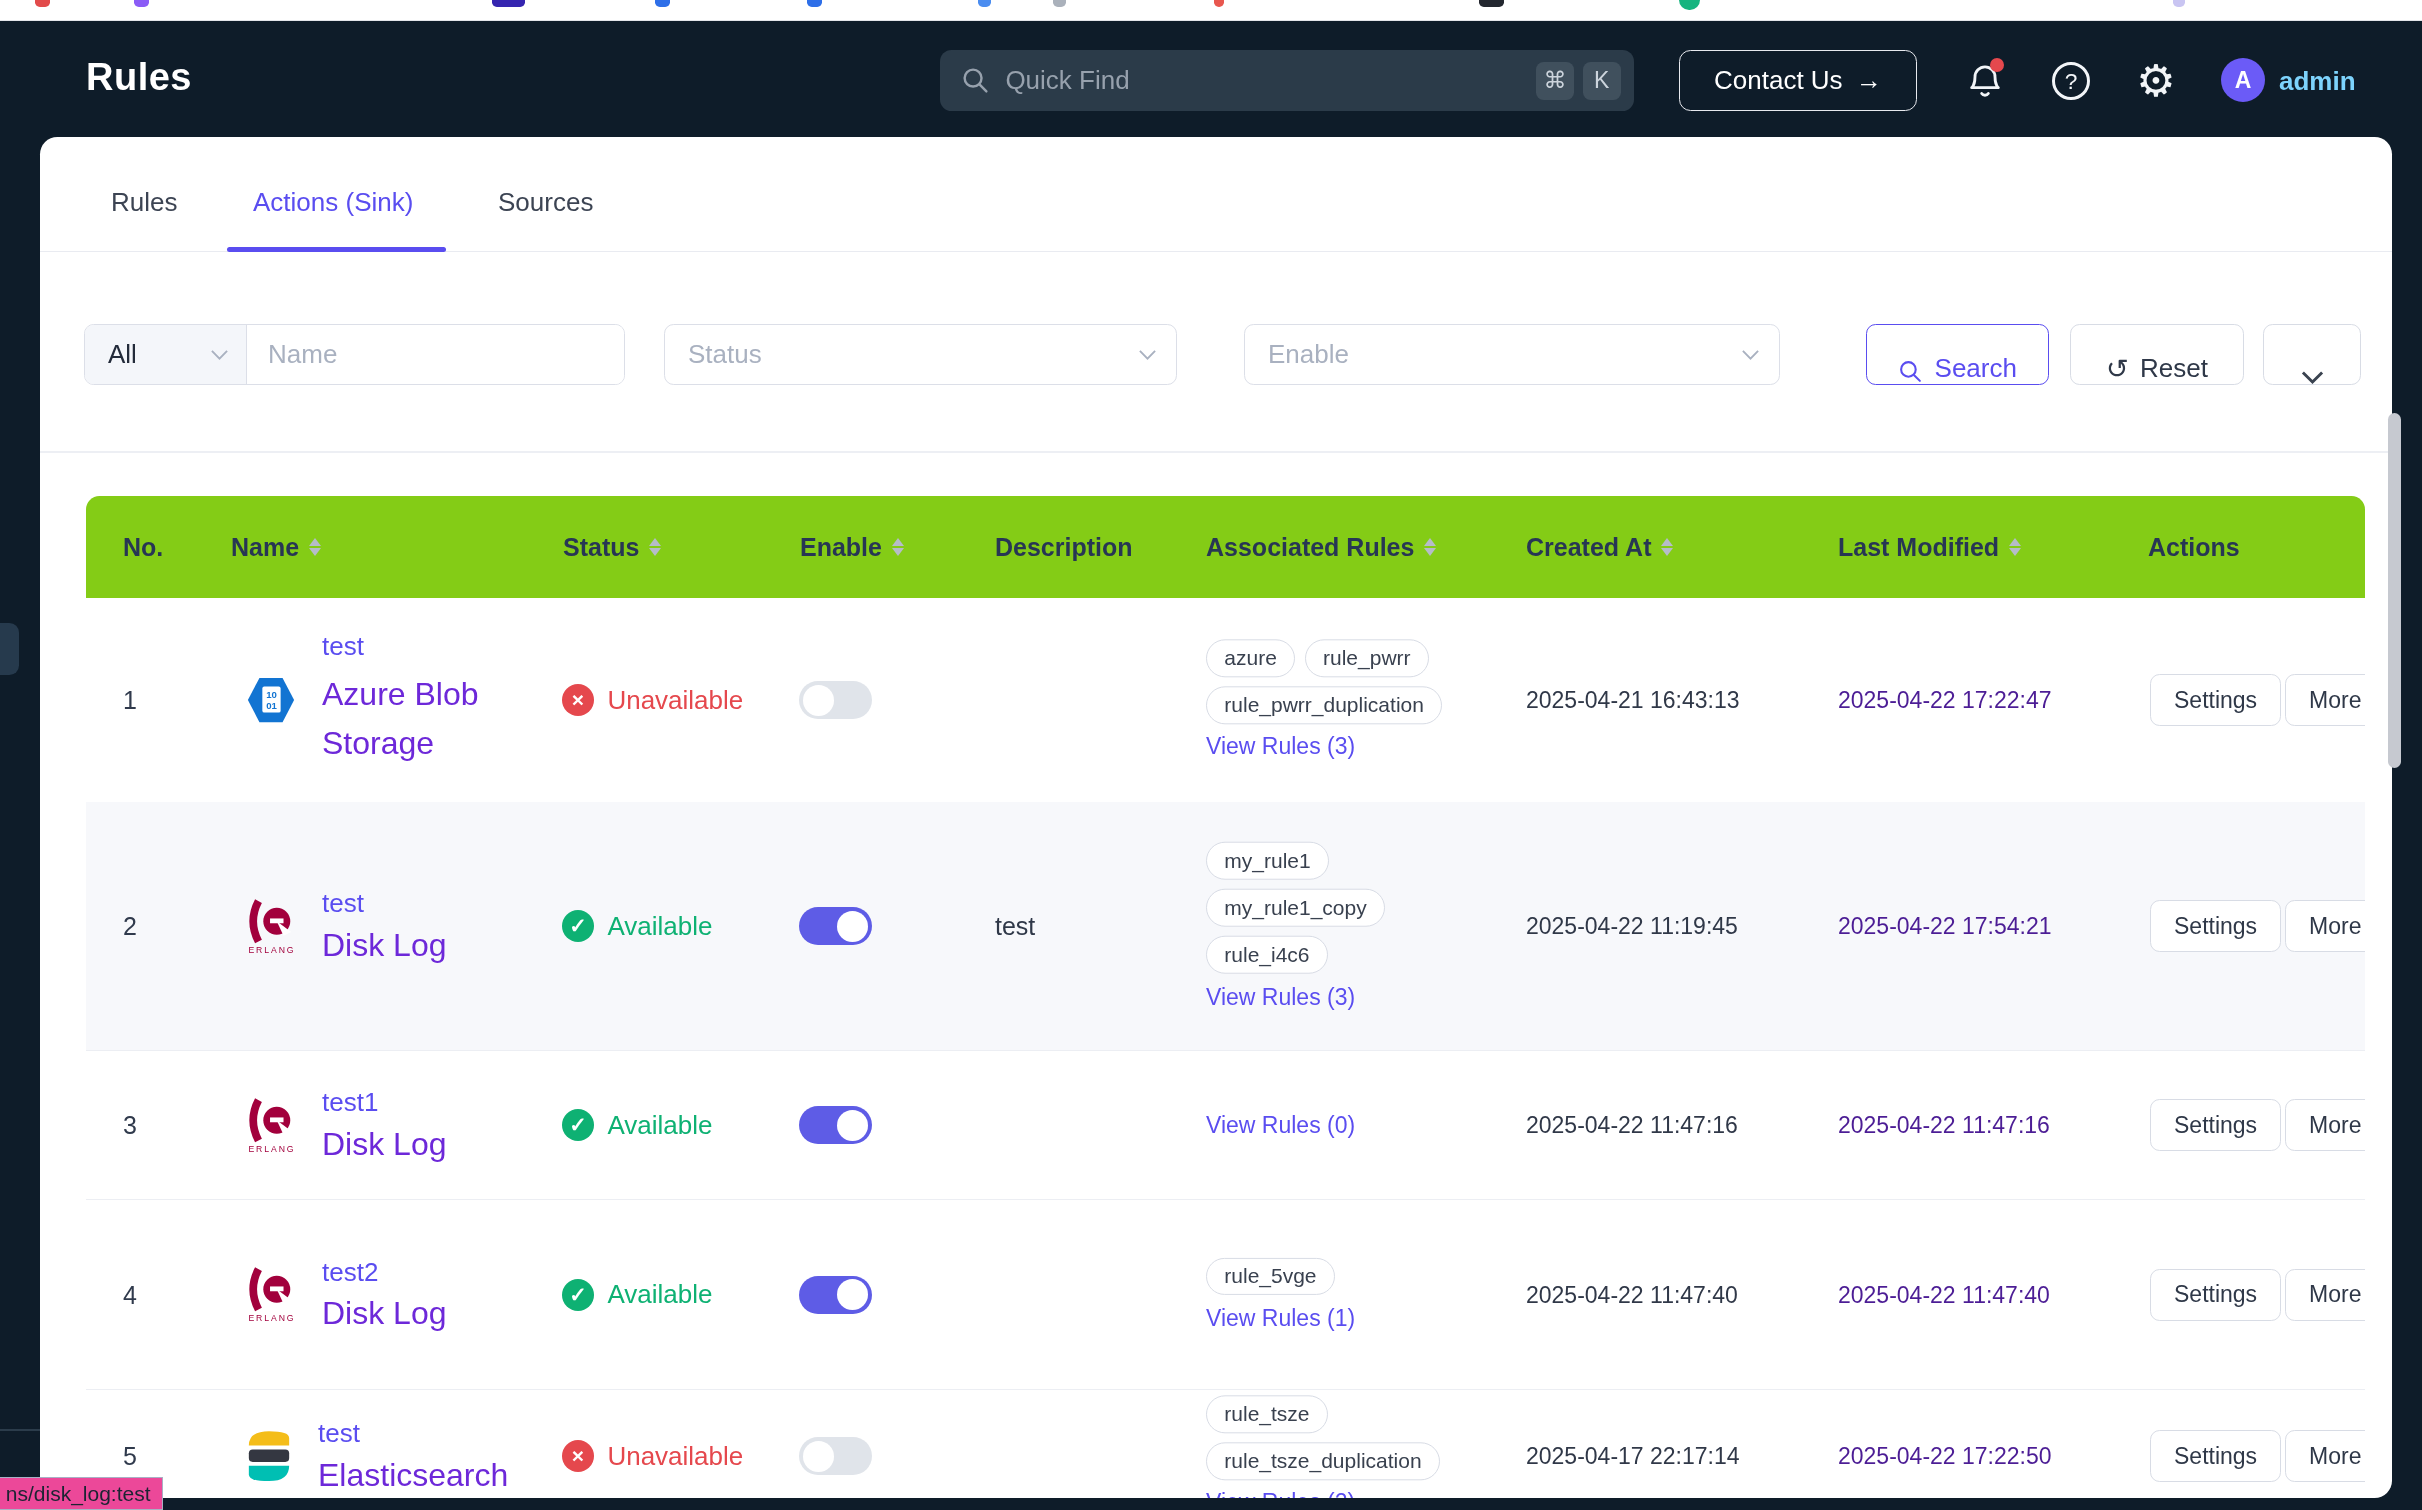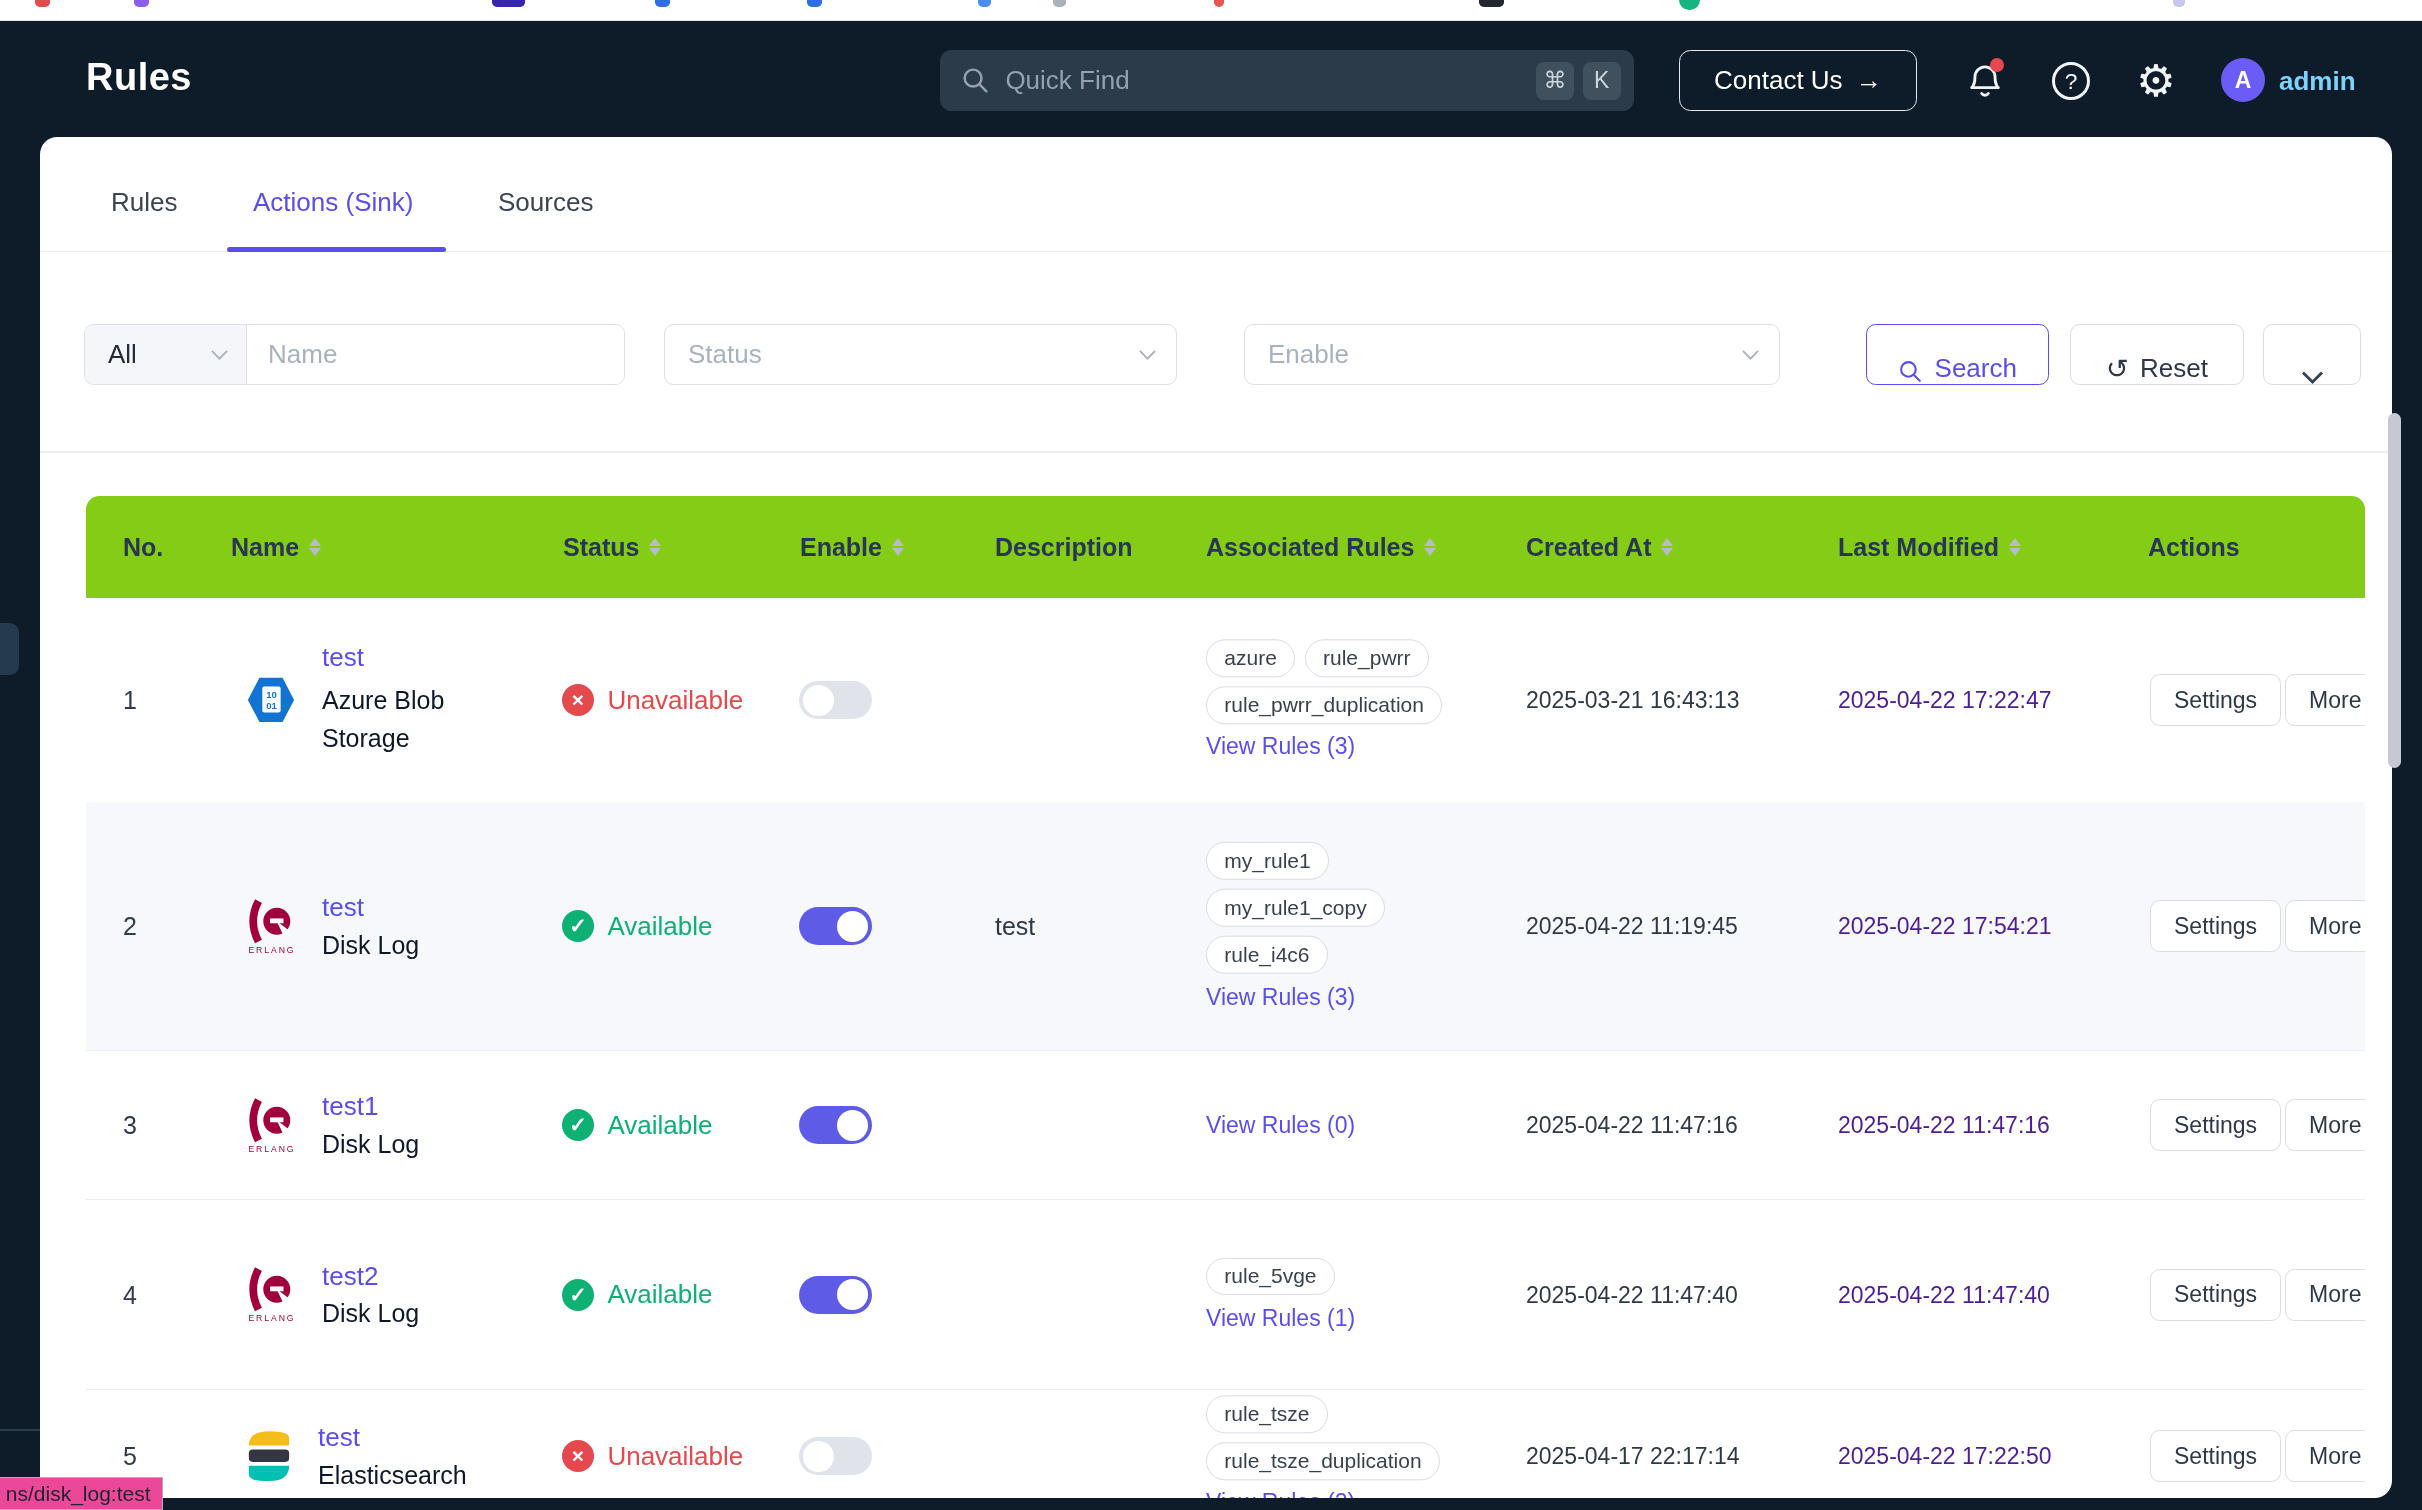--- a/index.html
+++ b/index.html
@@ -82,21 +82,21 @@
   .c-name  { left:159px; display:flex; align-items:center; gap:25px; }
   .c-status{ left:476px; display:flex; align-items:center; gap:13.4px; }
   .c-enable{ left:713px; }
   .c-desc  { left:909px; font-size:25px; color:#2f3848; }
   .c-assoc { left:1120px; }
   .c-created  { left:1440px; font-size:23px; color:#303848; }
   .c-modified { left:1752px; font-size:23px; color:#4c1d95; }
   .c-actions  { left:2064px; display:flex; gap:4px; }
 
   .namelink { font-size:26px; color:#5a4df0; font-weight:500; cursor:pointer; display:block; margin-bottom:7.7px; }
-  .subtype { font-size:25px; color:#0f172a; white-space:nowrap; }
+  .subtype { font-size:32px; color:#6d28d9; white-space:nowrap; }
   .subtype.wrap { white-space:normal; width:197px; line-height:1.55; }
 
   .sdot { width:32px; height:32px; border-radius:50%; color:#fff; font-size:21px; font-weight:700; display:flex; align-items:center; justify-content:center; }
   .status-ok .sdot { background:#0eb173; }
   .status-err .sdot { background:#e5484d; }
   .status-ok .slabel { color:#0eb173; font-size:26px; }
   .status-err .slabel { color:#e5484d; font-size:26px; }
 
   .toggle { width:73px; height:38px; border-radius:19px; position:relative; cursor:pointer; }
   .toggle.on { background:#5e5ce6; }
@@ -314,21 +314,21 @@
           </div>
 
         <div class="cell c-assoc">
           <div class="tags">
             <span class="tag">azure</span>
             <span class="tag">rule_pwrr</span>
             <span class="tag">rule_pwrr_duplication</span>
           </div>
           <a class="viewrules">View Rules (3)</a>
         </div>
-        <div class="cell c-created">2025-03-21 16:43:13</div>
+        <div class="cell c-created">2025-04-21 16:43:13</div>
         <div class="cell c-modified">2025-04-22 17:22:47</div>
         <div class="cell c-actions">
           <button class="btn">Settings</button>
           <button class="btn more">More</button>
         </div>
       </div>
 
       <div class="trow hover" style="top:306px;height:249px">
         <div class="cell c-no">2</div>
         <div class="cell c-name">

